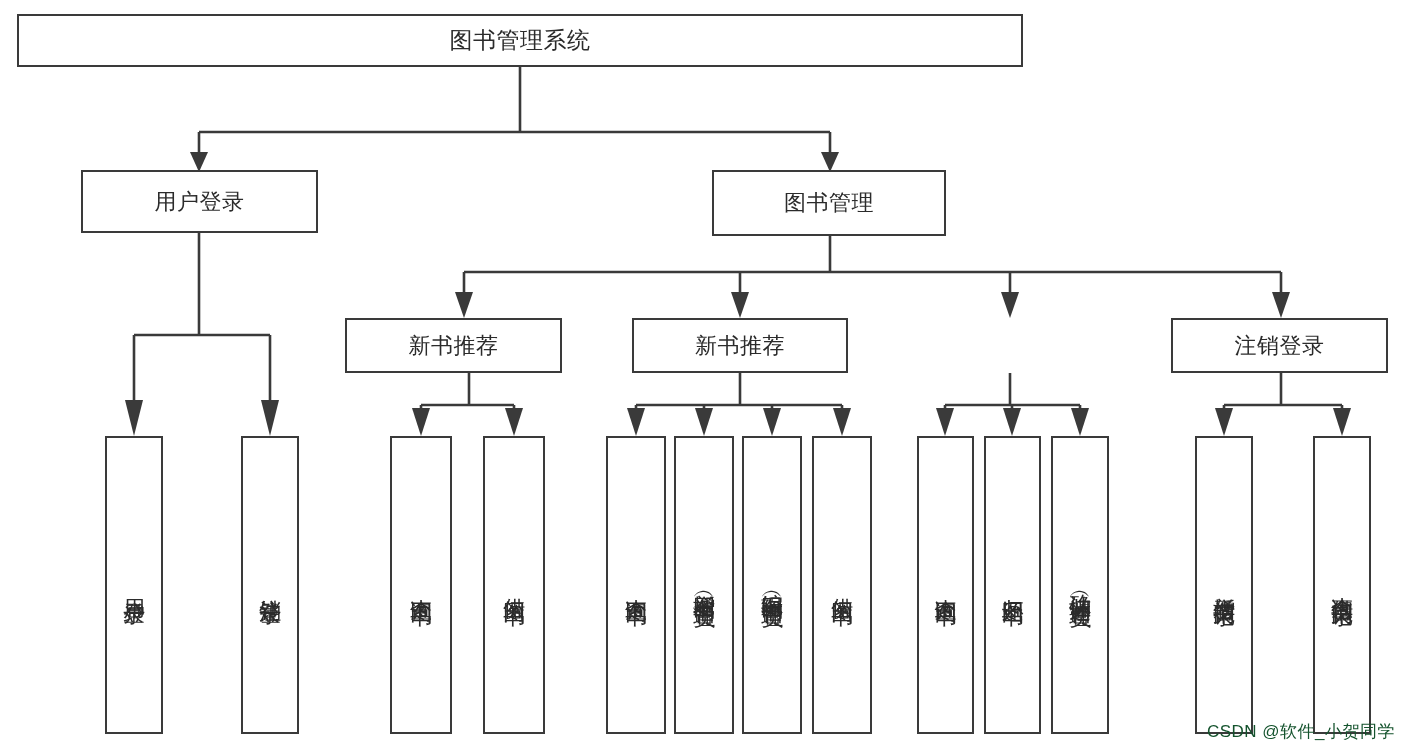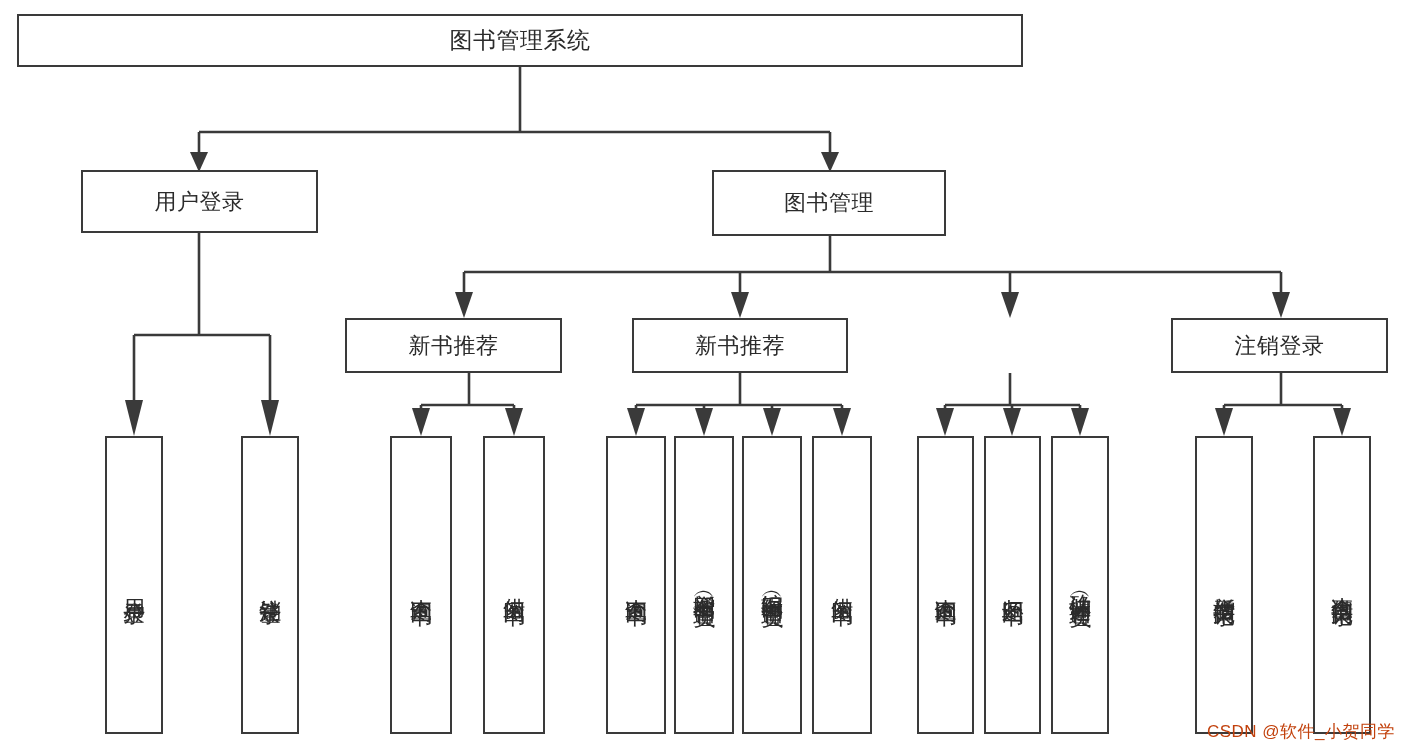--- a/index.html
+++ b/index.html
@@ -55,21 +55,21 @@
     position:absolute;left:0;top:0;width:1405px;height:747px;
     pointer-events:none;
   }
   .wire{stroke:#3a3a3a;stroke-width:2.6;fill:none;}
   .arrow{fill:#3a3a3a;}
   
   #watermark{
     position:absolute;
     right:10px;bottom:4px;
     font-size:17px;
-    color:#c2410c;
+    color:#14532d;
     letter-spacing:0.5px;
     white-space:nowrap;
     user-select:none;
   }
 </style>
 </head>
 <body>
 
 <div id="diagram">
 

